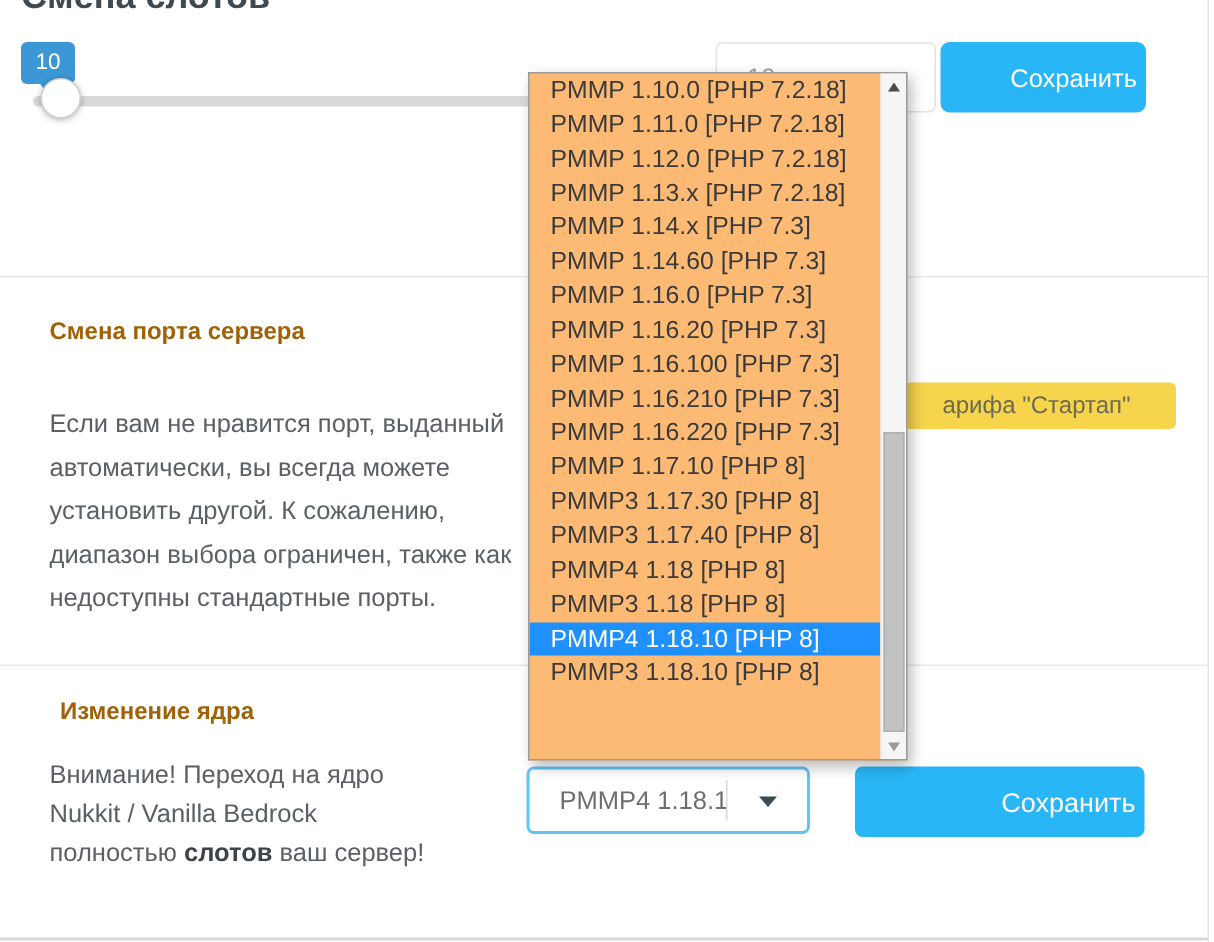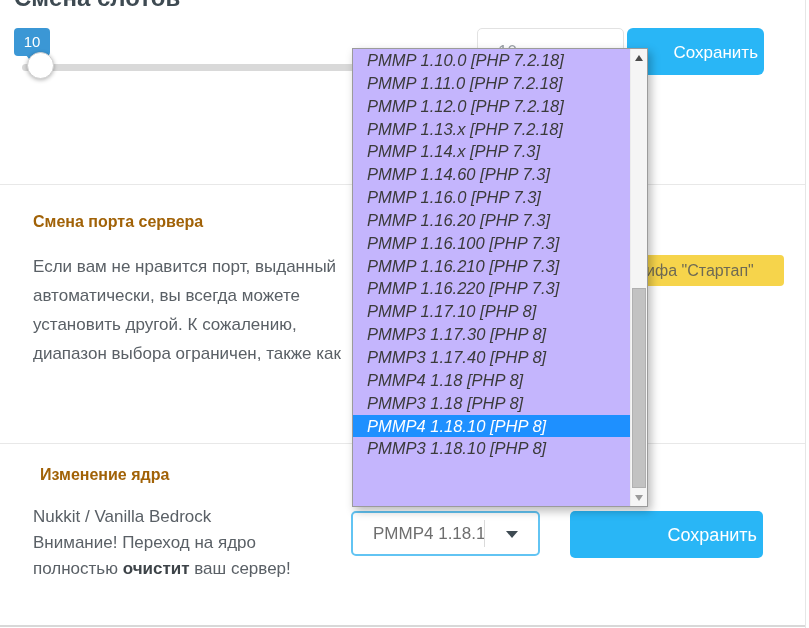--- a/index.html
+++ b/index.html
@@ -24,36 +24,36 @@
   .btn-top{left:627px;top:28px;width:137px;height:47px;font-size:17px;line-height:47px;}
   .btn-bottom{left:570px;top:511px;width:193px;height:47px;font-size:18px;line-height:47px;border-radius:5px;}
   
   .divider{left:0;height:1px;background:#e8e8e8;width:806px;}
   .divider-1{top:184px;} .divider-2{top:443px;} .divider-3{top:625px;height:2px;background:#d8d8d8;}
   .card-right-border{left:805px;top:0;width:1px;height:628px;background:#e6e6e6;}
   
   .sec-title{font-size:16px;font-weight:bold;color:#a16207;white-space:nowrap;}
   .port-title{left:33px;top:213px;}
   .para{font-size:17px;color:#5a6066;white-space:nowrap;}
-  .port-para{left:33px;top:252px;line-height:29px;}
+  .port-para{left:33px;top:268px;line-height:29px;}
   .tariff-badge{left:598px;top:255px;width:186px;height:31px;background:#f6d44b;border-radius:4px;
     color:#6e6a54;font-size:16px;line-height:31px;text-align:center;white-space:nowrap;}
   
   .core-title{left:40px;top:466px;text-align:center;}
   .core-para{left:33px;top:504px;line-height:26px;}
   .core-para b{color:#3d4348;}
   .core-select{left:351px;top:511px;width:189px;height:45px;box-sizing:border-box;
     border:2px solid #62c4f3;border-radius:5px;background:#fff;cursor:pointer;}
   .core-select-value{position:absolute;left:20px;top:0;line-height:41px;font-size:17px;color:#6e6e6e;white-space:nowrap;}
   .select-divider{position:absolute;left:131px;top:7px;bottom:7px;width:1px;background:#dadada;}
   .select-caret{position:absolute;left:153px;top:18px;width:0;height:0;
     border-left:6px solid transparent;border-right:6px solid transparent;border-top:7px solid #3e4a52;}
   
-  .dropdown{left:352px;top:48px;width:296px;height:459px;background:#c4b5fd;border:1px solid #9b9b9b;
-    box-sizing:border-box;z-index:10;box-shadow:3px 4px 9px rgba(0,0,0,.28);font-style:italic;}
+  .dropdown{left:352px;top:48px;width:253px;height:459px;background:#fdba74;border:1px solid #9b9b9b;
+    box-sizing:border-box;z-index:10;box-shadow:3px 4px 9px rgba(0,0,0,.28);}
   .dropdown-options{position:absolute;left:0;top:0;right:17px;bottom:0;overflow:hidden;}
   .option{height:22.85px;line-height:22.85px;padding-left:14px;font-size:16.5px;color:#3a3a3a;white-space:nowrap;cursor:default;}
   .option.selected{background:#1e90ff;color:#fff;}
   .scrollbar{position:absolute;top:0;right:0;width:17px;height:100%;background:#f5f5f5;border-left:1px solid #ececec;box-sizing:border-box;}
   .scroll-btn{position:absolute;left:0;width:16px;height:16px;}
   .scroll-btn.up{top:1px;} .scroll-btn.down{bottom:1px;}
   .tri-up{position:absolute;left:4px;top:5px;width:0;height:0;
     border-left:4px solid transparent;border-right:4px solid transparent;border-bottom:6px solid #4a4a4a;}
   .tri-down{position:absolute;left:4px;top:6px;width:0;height:0;
     border-left:4px solid transparent;border-right:4px solid transparent;border-top:6px solid #9a9a9a;}
@@ -73,30 +73,31 @@
   <button class="abs btn btn-top">Сохранить</button>
 
   <div class="abs divider divider-1"></div>
 
   <div class="abs sec-title port-title">Смена порта сервера</div>
   <div class="abs para port-para">
       <div class="">Если вам не нравится порт, выданный</div>
       <div class="">автоматически, вы всегда можете</div>
       <div class="">установить другой. К сожалению,</div>
       <div class="">диапазон выбора ограничен, также как</div>
+      <div class="">недоступны стандартные порты.</div>
     </div>
   <div class="abs tariff-badge">арифа "Стартап"</div>
 
   <div class="abs divider divider-2"></div>
 
   <div class="abs sec-title core-title">Изменение ядра</div>
   <div class="abs para core-para">
+    <div>Внимание! Переход на ядро</div>
     <div>Nukkit / Vanilla Bedrock</div>
-    <div>Внимание! Переход на ядро</div>
-    <div><span>полностью </span><b>очистит</b><span> ваш сервер!</span></div>
+    <div><span>полностью </span><b>слотов</b><span> ваш сервер!</span></div>
   </div>
 
   <div class="abs core-select">
     <div class="core-select-value">PMMP4 1.18.1</div>
     <div class="select-divider"></div>
     <div class="select-caret"></div>
   </div>
   <button class="abs btn btn-bottom">Сохранить</button>
 
   <div class="abs dropdown">

